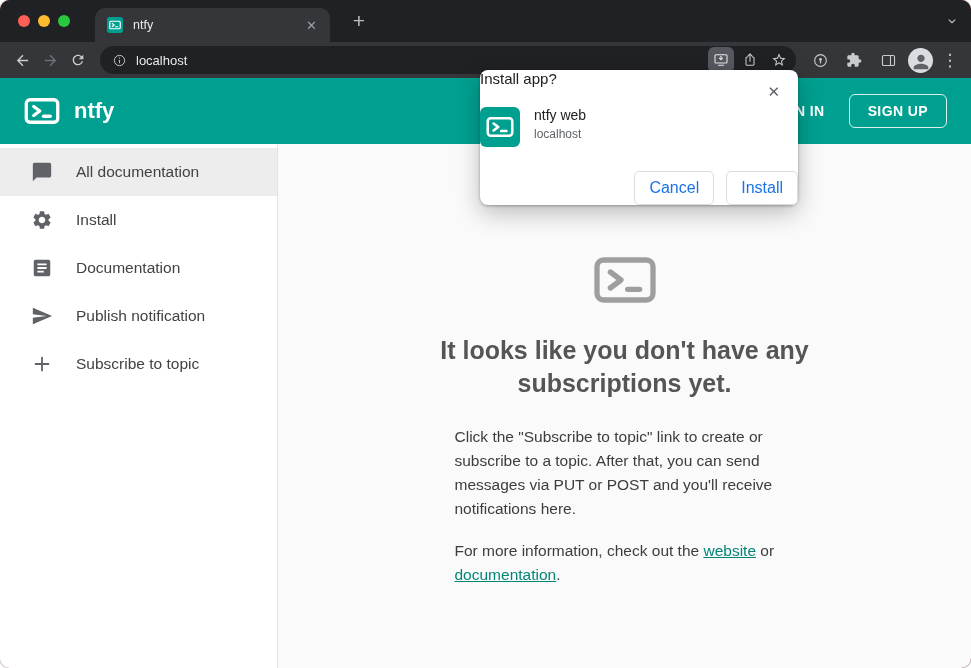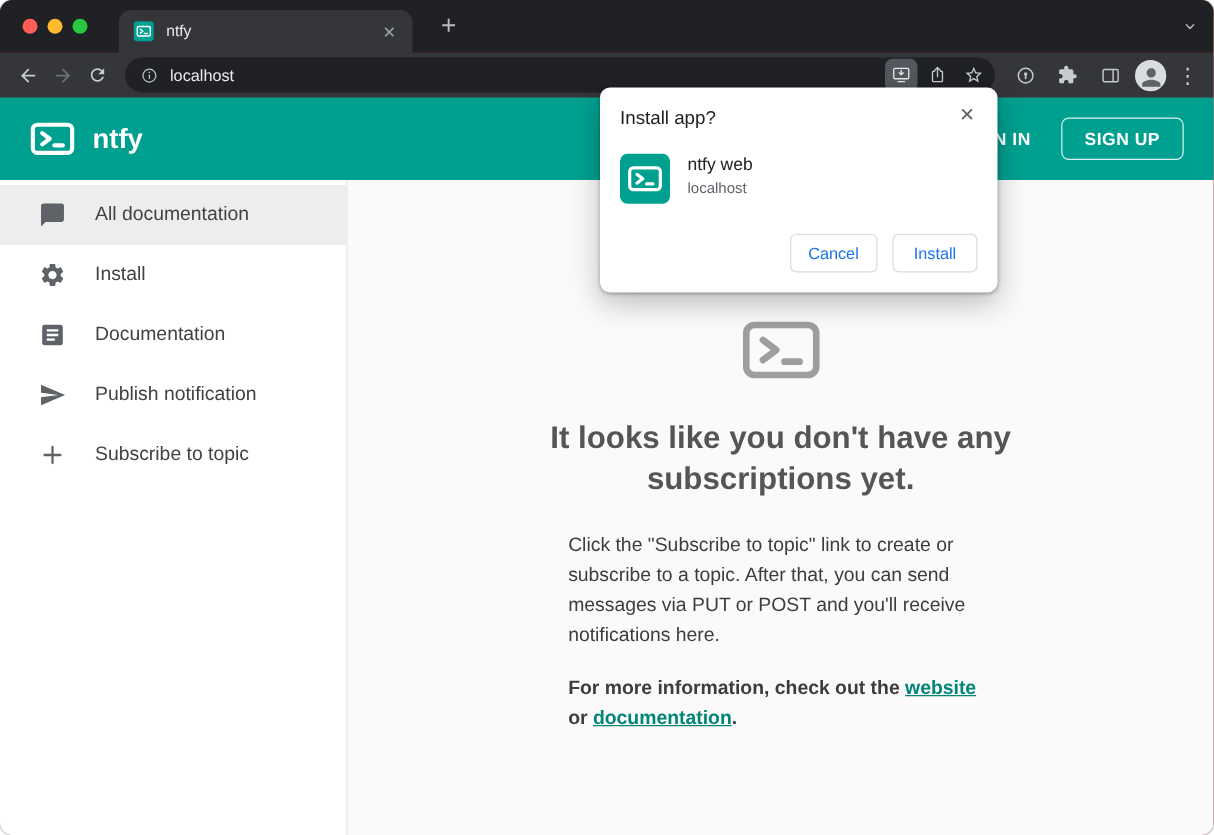--- a/index.html
+++ b/index.html
@@ -46,35 +46,35 @@
   .nav-item { height:48px; display:flex; align-items:center; padding-left:30px; color:#424242; cursor:default; }
   .nav-item.selected { background:#ededed; }
   .nav-icon { width:24px; height:24px; color:#5f6368; display:flex; align-items:center; justify-content:center; flex:none; }
   .nav-label { margin-left:22px; font-size:15.5px; }
 
   .content { flex:1; position:relative; }
   .empty-state { width:340px; margin:0 auto; padding-top:104px; color:#3d3d3d; }
   .empty-icon { display:flex; justify-content:center; color:#9e9e9e; }
   .empty-heading { width:430px; margin:22px 0 26px -45px; text-align:center; font-size:25px; font-weight:700; color:#555; line-height:1.3; }
   .empty-body { font-size:15.5px; line-height:1.55; margin-bottom:18px; }
-  .empty-more { font-size:15.5px; line-height:1.55;font-weight:bold; }
+  .empty-more { font-size:15.5px; line-height:1.55; }
   .teal-link { color:#008577; text-decoration:underline; }
 
   
   .install-dialog { position:absolute; left:480px; top:70px; width:318px; background:#fff; border-radius:8px;
-    box-shadow:0 1px 3px rgba(0,0,0,.3), 0 8px 24px rgba(0,0,0,.25); padding:16px; z-index:60; color:#202124; }
+    box-shadow:0 1px 3px rgba(0,0,0,.3), 0 8px 24px rgba(0,0,0,.25); z-index:60; color:#202124; }
   .dialog-title { font-size:15px; font-weight:500; }
   .dialog-close { position:absolute; top:11px; right:13px; color:#5f6368; font-size:15px; padding:2px 5px; border-radius:4px; }
   .dialog-app { display:flex; align-items:flex-start; margin-top:20px; }
   .dialog-app-icon { width:40px; height:40px; border-radius:6px; background:#00a090; display:flex; align-items:center; justify-content:center; color:#fff; flex:none; }
   .dialog-app-text { margin-left:14px; }
   .dialog-app-name { font-size:14px; color:#202124; }
   .dialog-app-origin { font-size:12px; color:#5f6368; margin-top:4px; }
   .dialog-actions { display:flex; justify-content:flex-end; gap:12px; margin-top:24px; }
-  .dialog-btn { min-width:68px; padding:7px 14px; border:1px solid #dadce0; border-radius:5px; background:#fff; color:#1a73e8; font-size:13px; font-weight:500; font-family:inherit; text-align:center; cursor:default; }
+  .dialog-btn { min-width:68px; padding:7px 14px; border:1px solid #dadce0; border-radius:5px; background:#fff; color:#1a73e8; font-size:16px; font-weight:500; font-family:inherit; text-align:center; cursor:default; }
 </style>
 </head>
 <body>
 
 <div class="window">
 
   <div class="tabstrip">
     <div class="traffic">
       <span class="light red"></span>
       <span class="light yellow"></span>

